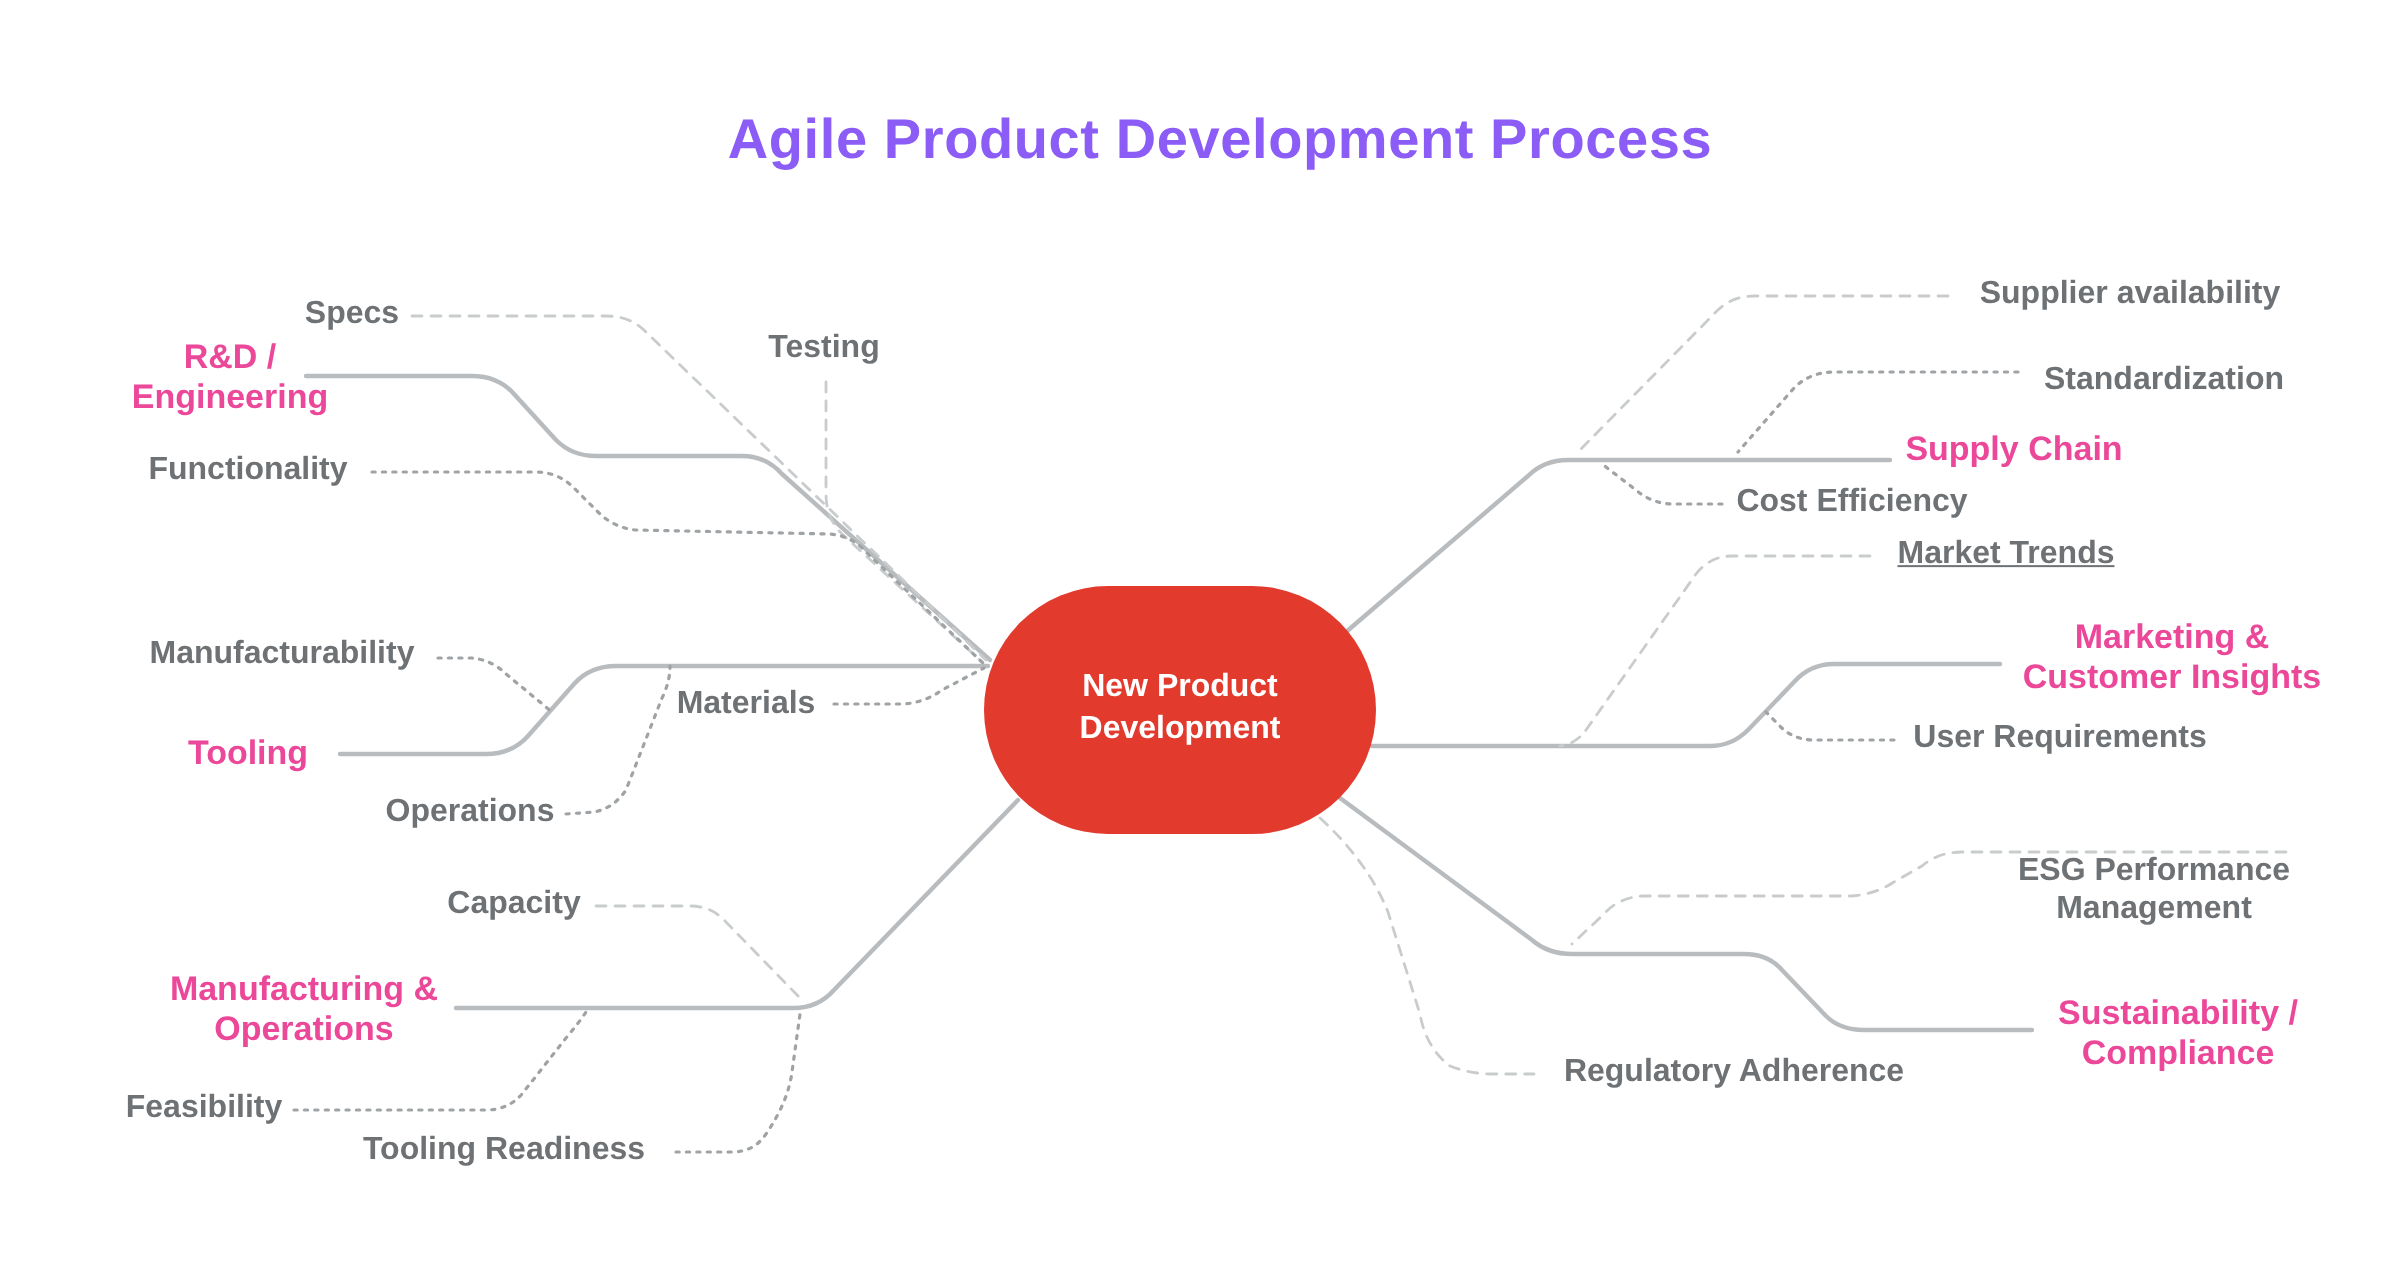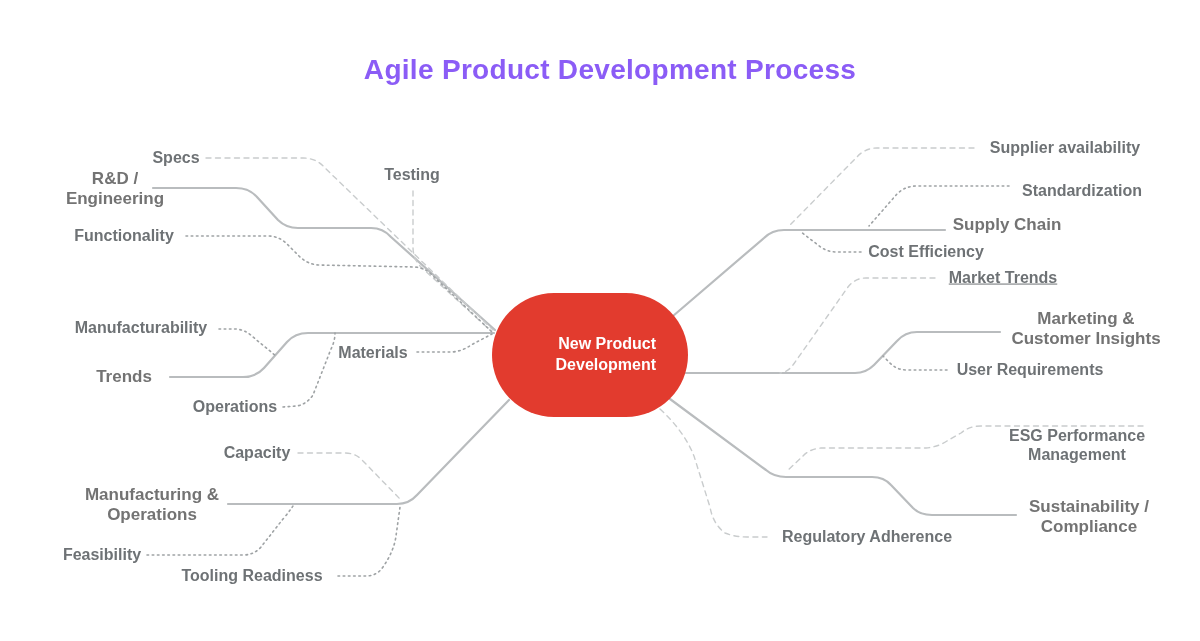--- a/index.html
+++ b/index.html
@@ -13,25 +13,25 @@
   .ln-dot{stroke:#9fa3a5;stroke-width:1.6;stroke-dasharray:1.6 3.6;}
   .ln-dash{stroke:#c9cccd;stroke-width:1.4;stroke-dasharray:5 4.5;}
   .title{
     position:absolute;left:610px;top:70px;transform:translate(-50%,-50%);
     font-size:28px;font-weight:800;color:#8b5cf6;white-space:nowrap;letter-spacing:.3px;
   }
   .node{
     position:absolute;left:492px;top:293px;width:196px;height:124px;border-radius:62px;
     background:#e23b2e;display:flex;align-items:center;justify-content:center;z-index:2;
   }
-  .node-label{width:132px;text-align:right;color:#ffffff;font-weight:700;font-size:16px;line-height:1.3;}
+  .node-label{width:132px;text-align:center;color:#ffffff;font-weight:700;font-size:16px;line-height:1.3;}
   .lbl{
     position:absolute;transform:translate(-50%,-50%);text-align:center;line-height:1.18;z-index:3;
   }
-  .branch{font-size:17px;font-weight:700;color:#737373;}
+  .branch{font-size:17px;font-weight:700;color:#ec4899;}
   .sub{font-size:16px;font-weight:700;color:#6e7275;}
   .nowrap{white-space:nowrap;}
 </style>
 </head>
 <body>
 
 <div class="canvas">
 
   <svg class="lines" viewBox="0 0 1200 641">
 
@@ -61,21 +61,21 @@
     <path class="ln-dot" d="M947 370 L907 370 Q896 370 889 362 L883 356"></path>
   </svg>
 
   <div class="title">Agile Product Development Process</div>
 
   <div class="node">
     <div class="node-label">New Product Development</div>
   </div>
 
   <div class="lbl branch" style="left:115px;top:189px;width:120px;">R&amp;D / Engineering</div>
-  <div class="lbl branch nowrap" style="left:124px;top:377px;">Trends</div>
+  <div class="lbl branch nowrap" style="left:124px;top:377px;">Tooling</div>
   <div class="lbl branch" style="left:152px;top:505px;width:152px;">Manufacturing &amp; Operations</div>
 
   <div class="lbl branch nowrap" style="left:1007px;top:225px;text-align:center;">Supply Chain</div>
   <div class="lbl branch" style="left:1089px;top:517px;width:146px;">Sustainability / Compliance</div>
   <div class="lbl branch" style="left:1086px;top:329px;width:162px;">Marketing &amp; Customer Insights</div>
 
   <div class="lbl sub nowrap" style="left:176px;top:158px;">Specs</div>
   <div class="lbl sub nowrap" style="left:124px;top:236px;">Functionality</div>
   <div class="lbl sub nowrap" style="left:412px;top:175px;">Testing</div>
   <div class="lbl sub nowrap" style="left:141px;top:328px;">Manufacturability</div>

